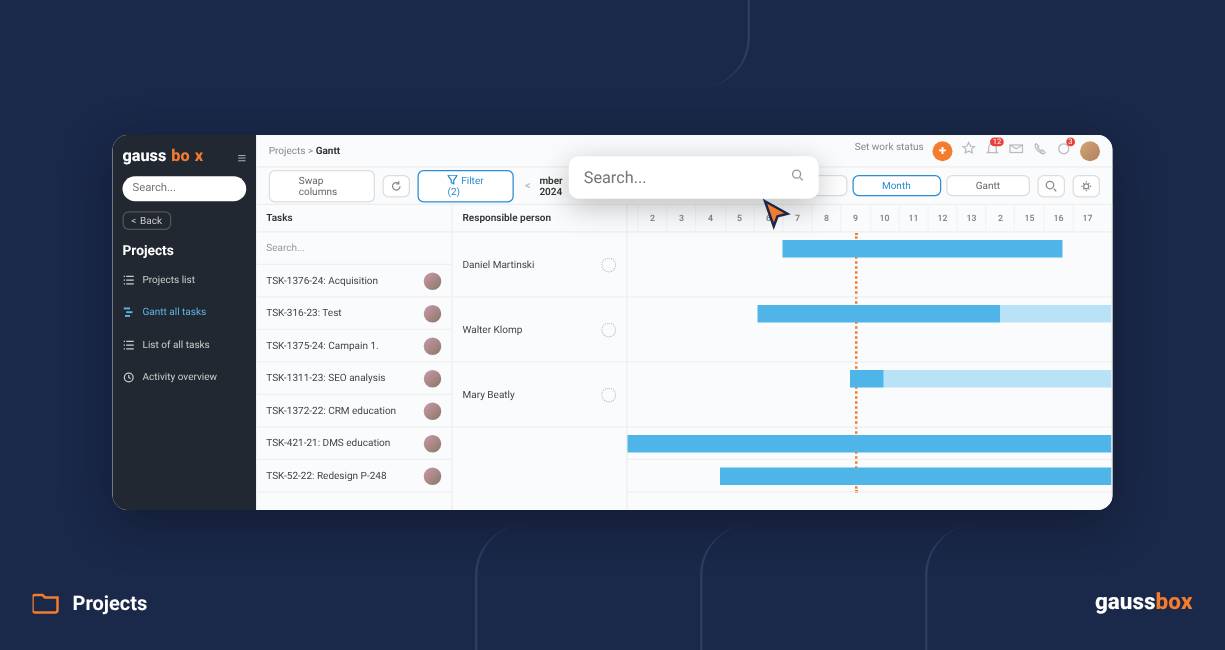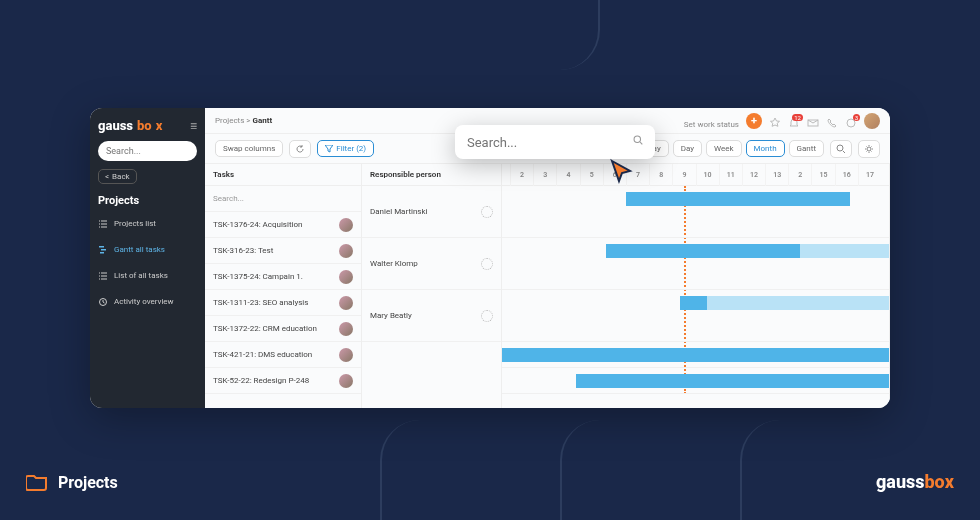--- a/index.html
+++ b/index.html
@@ -16,27 +16,27 @@
 .hamb{margin-left:auto;font-size:12px;color:#aaa}
 .sinput{width:100%;border:none;border-radius:10px;padding:5px 8px;font-size:9px;background:#fff}
 .backbtn{display:inline-flex;align-items:center;gap:3px;font-size:8px;border:1px solid #555;border-radius:5px;padding:2px 6px;width:fit-content;color:#ccc}
 .sectitle{font-size:11px;font-weight:700;margin-top:2px}
 .sitem{display:flex;align-items:flex-start;gap:6px;font-size:8px;color:#ccc;padding:4px 0}
 .sitem.active{color:#5eb4e6}
 .sicon{width:10px;height:10px;display:inline-block}
 .main{flex:1;background:#fafbfc;display:flex;flex-direction:column}
 .topbar{height:26px;border-bottom:1px solid #eee;display:flex;align-items:center;padding:0 10px;font-size:8px;color:#888}
 .crumb b{color:#333}
-.topright{margin-left:auto;display:flex;align-items:flex-end;gap:7px}
+.topright{margin-left:auto;display:flex;align-items:flex-start;gap:7px}
 .plusbtn{width:16px;height:16px;background:#f47c2e;border-radius:50%;color:#fff;display:flex;align-items:center;justify-content:center;font-size:11px;font-weight:700}
 .ticon{width:12px;height:12px;color:#bbb;position:relative}
 .tbadge{position:absolute;top:-3px;right:-3px;background:#e8403a;color:#fff;font-size:6px;border-radius:6px;padding:0 2px;line-height:7px}
 .avatar{width:16px;height:16px;border-radius:50%;background:linear-gradient(135deg,#d4a574,#b08060)}
 .toolbar{height:30px;border-bottom:1px solid #eee;display:flex;align-items:center;padding:0 10px;gap:6px;font-size:8px}
-.tbtn{border:1px solid #ddd;border-radius:5px;padding:3px 7px;color:#666;background:#fff}
+.tbtn{border:1px solid #ddd;border-radius:5px;padding:3px 23px;color:#666;background:#fff}
 .tbtn.icon{padding:3px 5px}
 .tbtn.filter{color:#2a8dd4;border-color:#2a8dd4}
 .monthnav{margin-left:auto;display:flex;align-items:center;gap:4px;color:#333;font-weight:600}
 .chev{color:#bbb;font-size:9px;padding:0 3px}
 .viewbtns{display:flex;gap:4px}
 .viewbtns .tbtn.active{color:#2a8dd4;border-color:#2a8dd4}
 .content{flex:1;display:flex;overflow:hidden}
 .col{border-right:1px solid #eee}
 .col.tasks{width:157px}
 .col.resp{width:140px}

